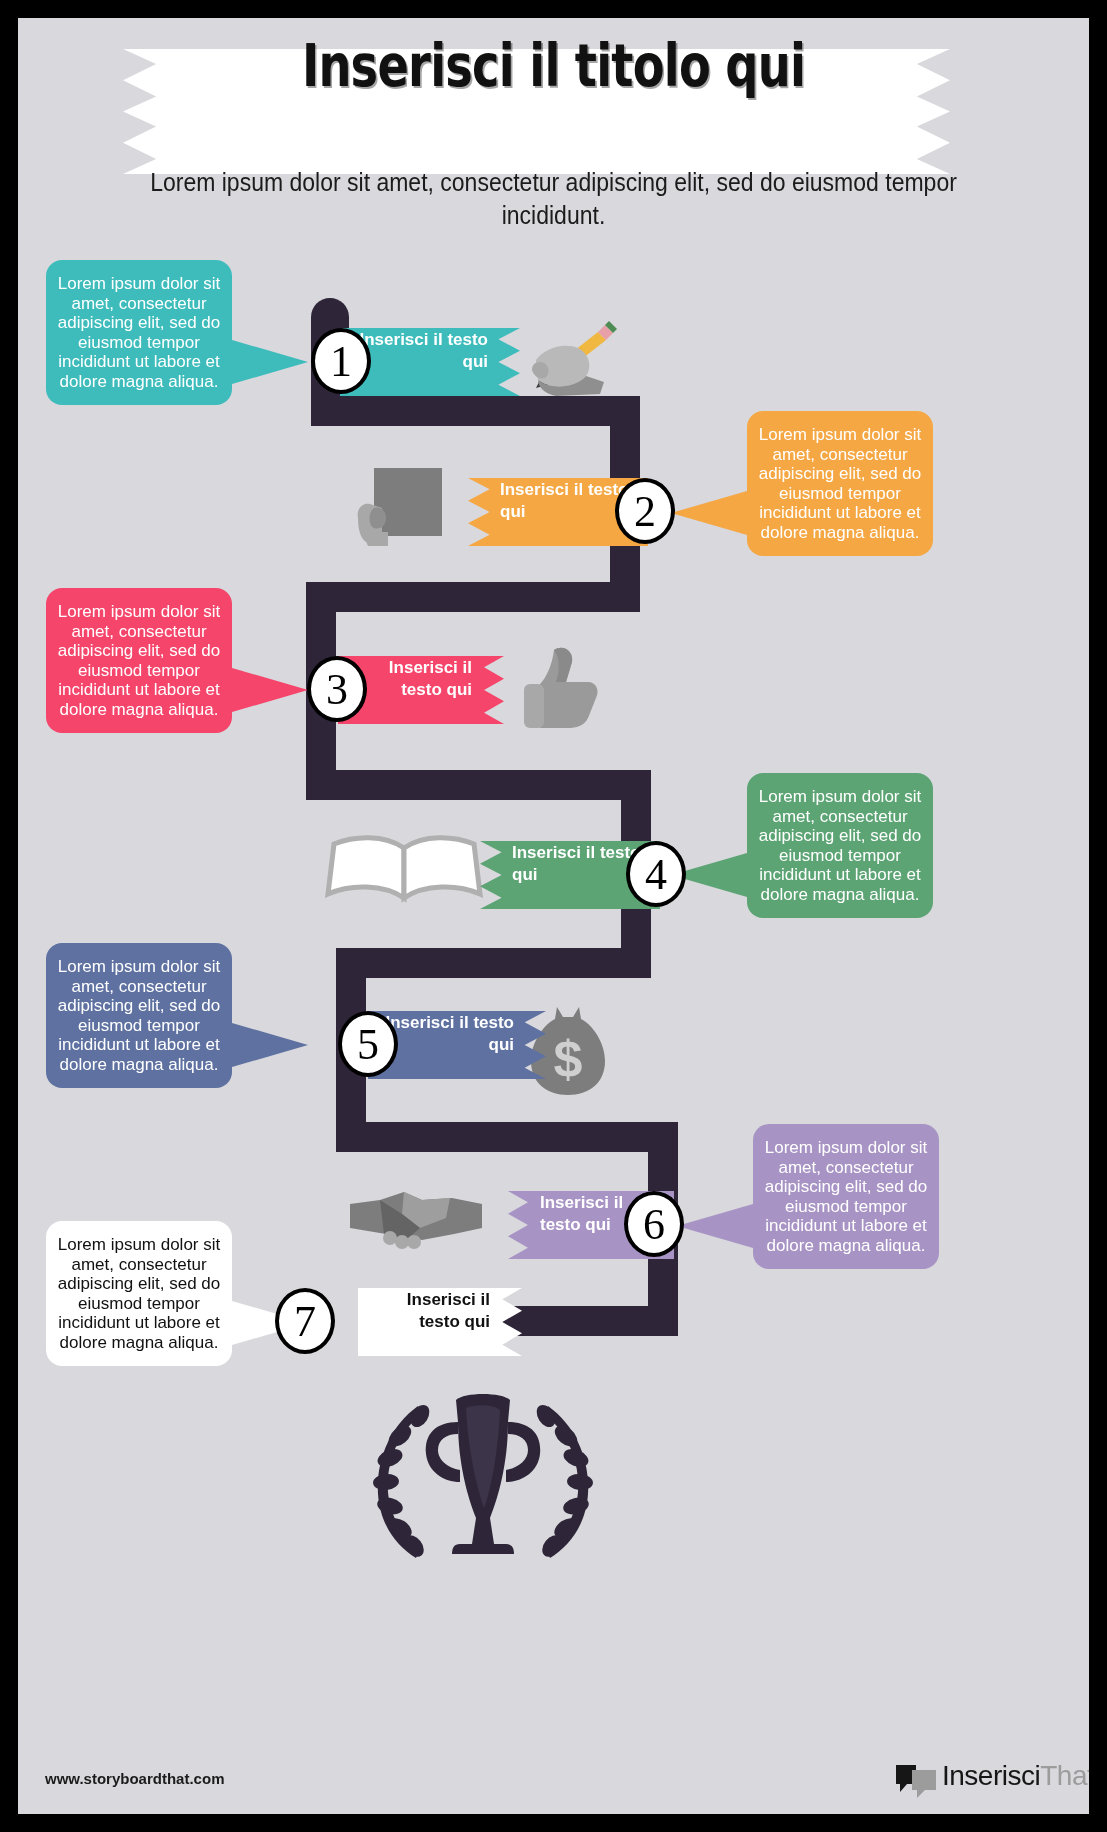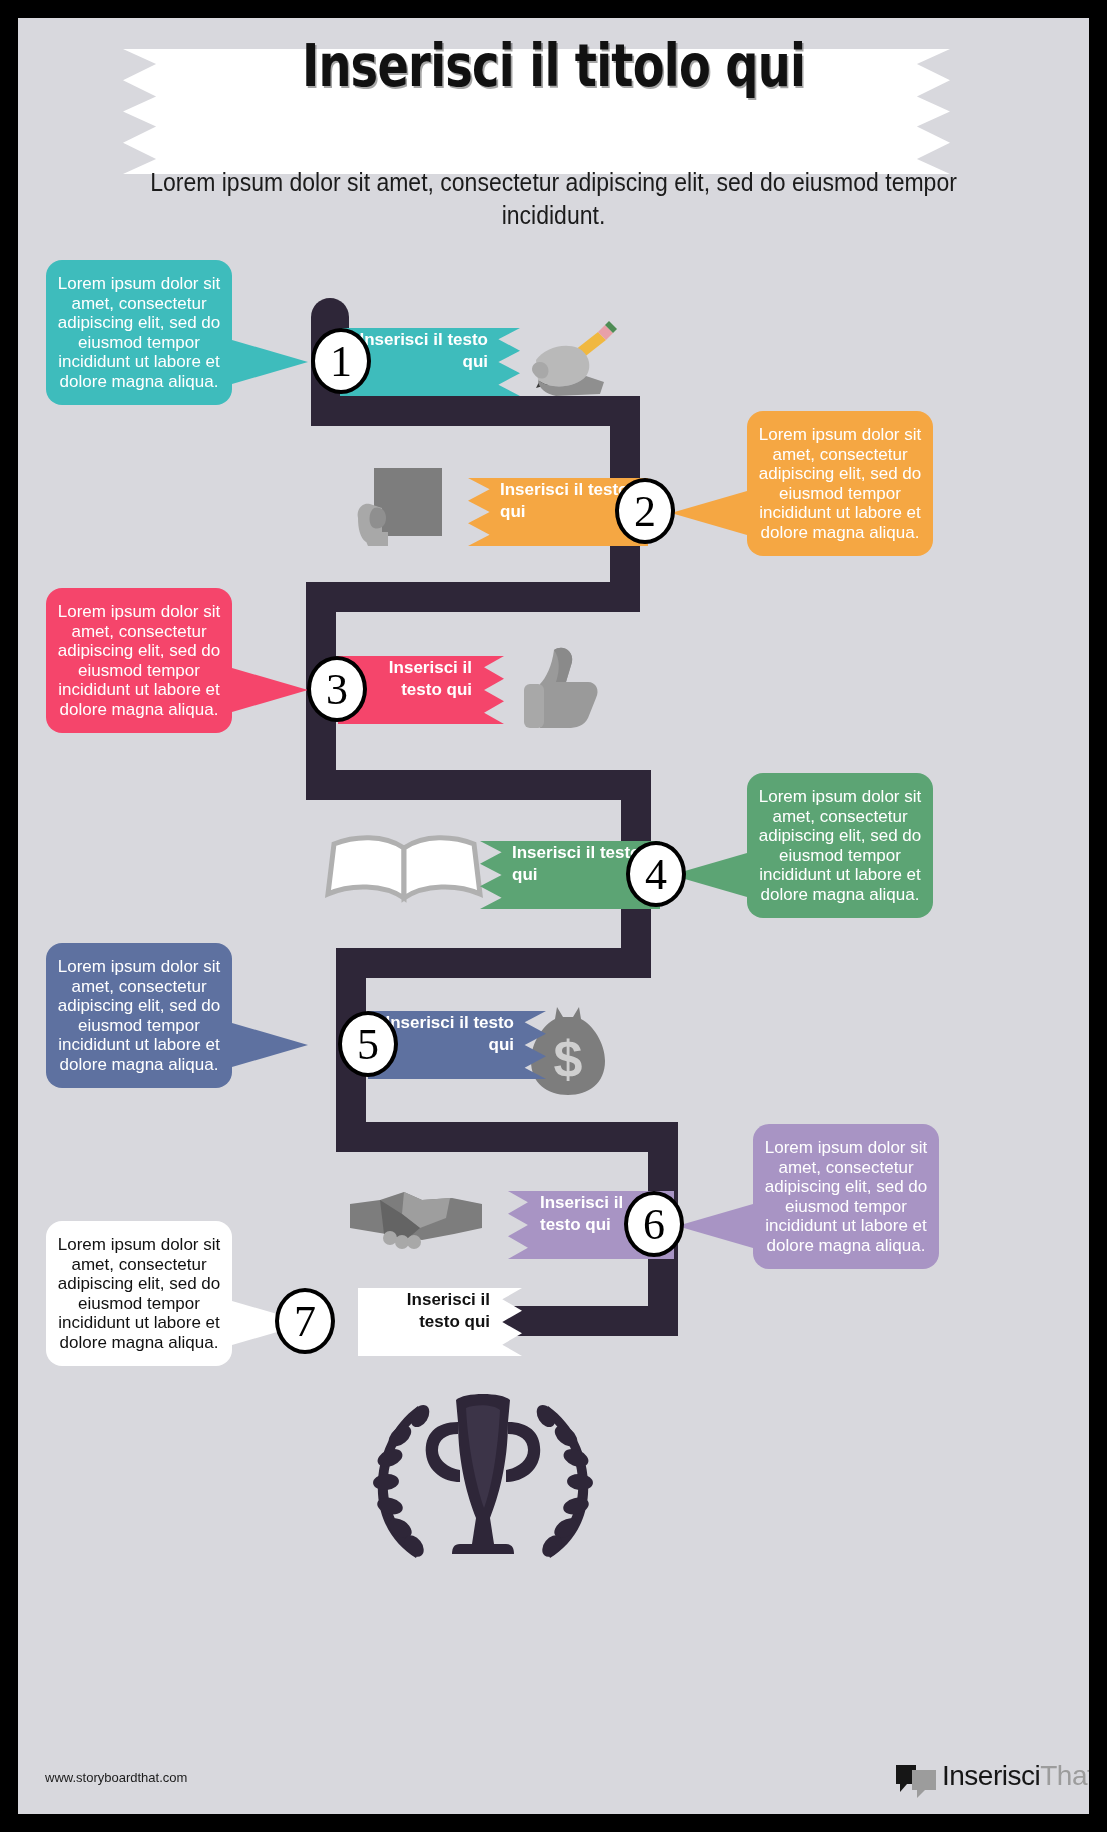--- a/index.html
+++ b/index.html
@@ -106,21 +106,21 @@
     padding:1px 12px 0 32px;
   }
 
   
   .icon { position:absolute; z-index:4; }
 
   
   .trophy { position:absolute; z-index:3; }
   .site-url {
     position:absolute; left:27px; top:1752px;
-    font-size:13px; font-weight:normal; color:#1b1b1b;
+    font-size:15px; font-weight:bold; color:#1b1b1b;
   }
   .sbt-logo { position:absolute; left:876px; top:1744px; }
   .sbt-text {
     position:absolute; left:924px; top:1742px;
     font-size:28px; letter-spacing:-0.5px;
   }
   .sbt-text .b { color:#161616; }
   .sbt-text .t { color:#9c9c9c; }
 </style>
 </head>

